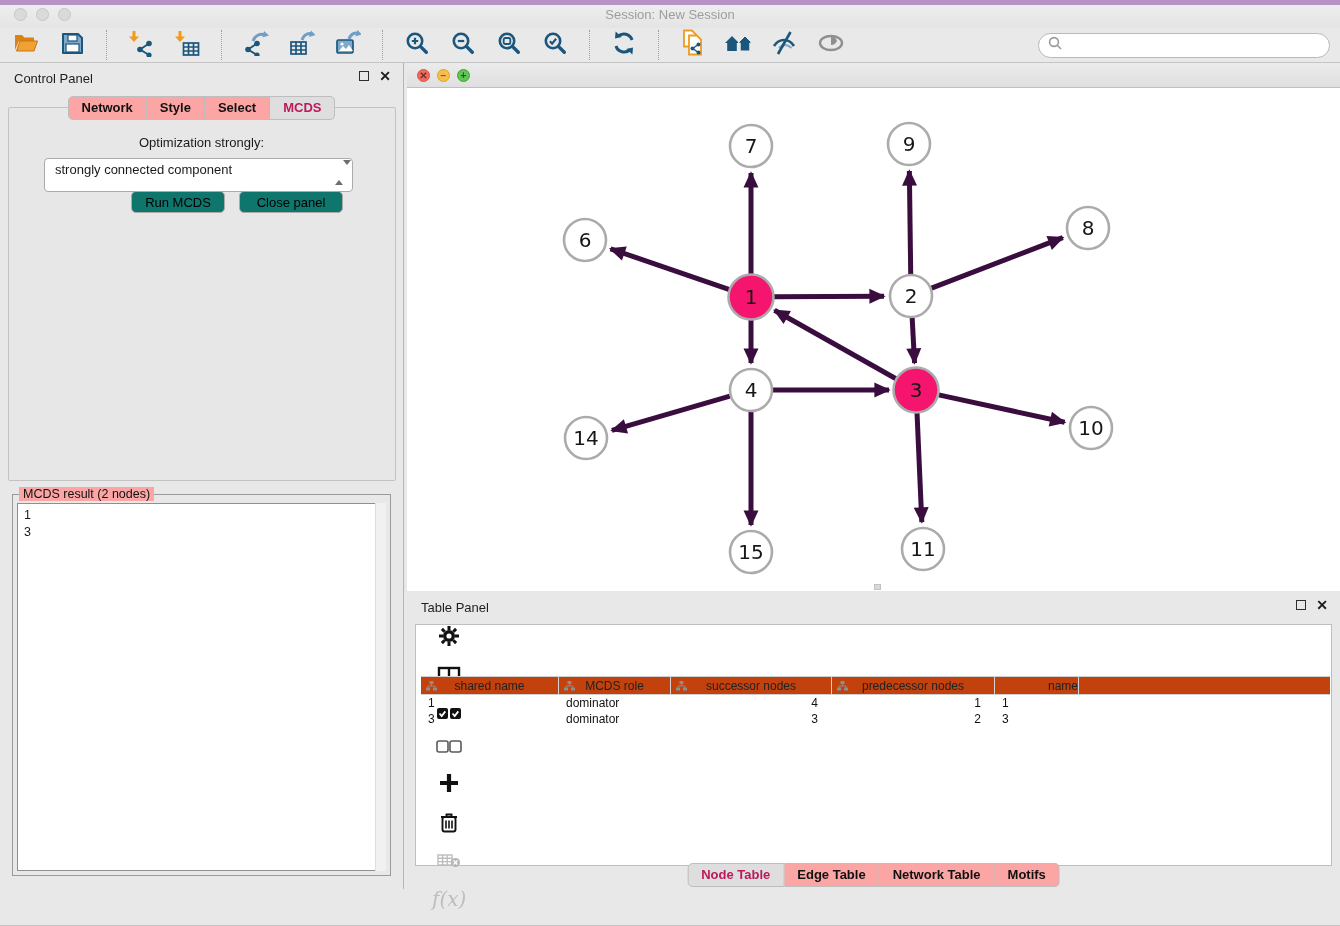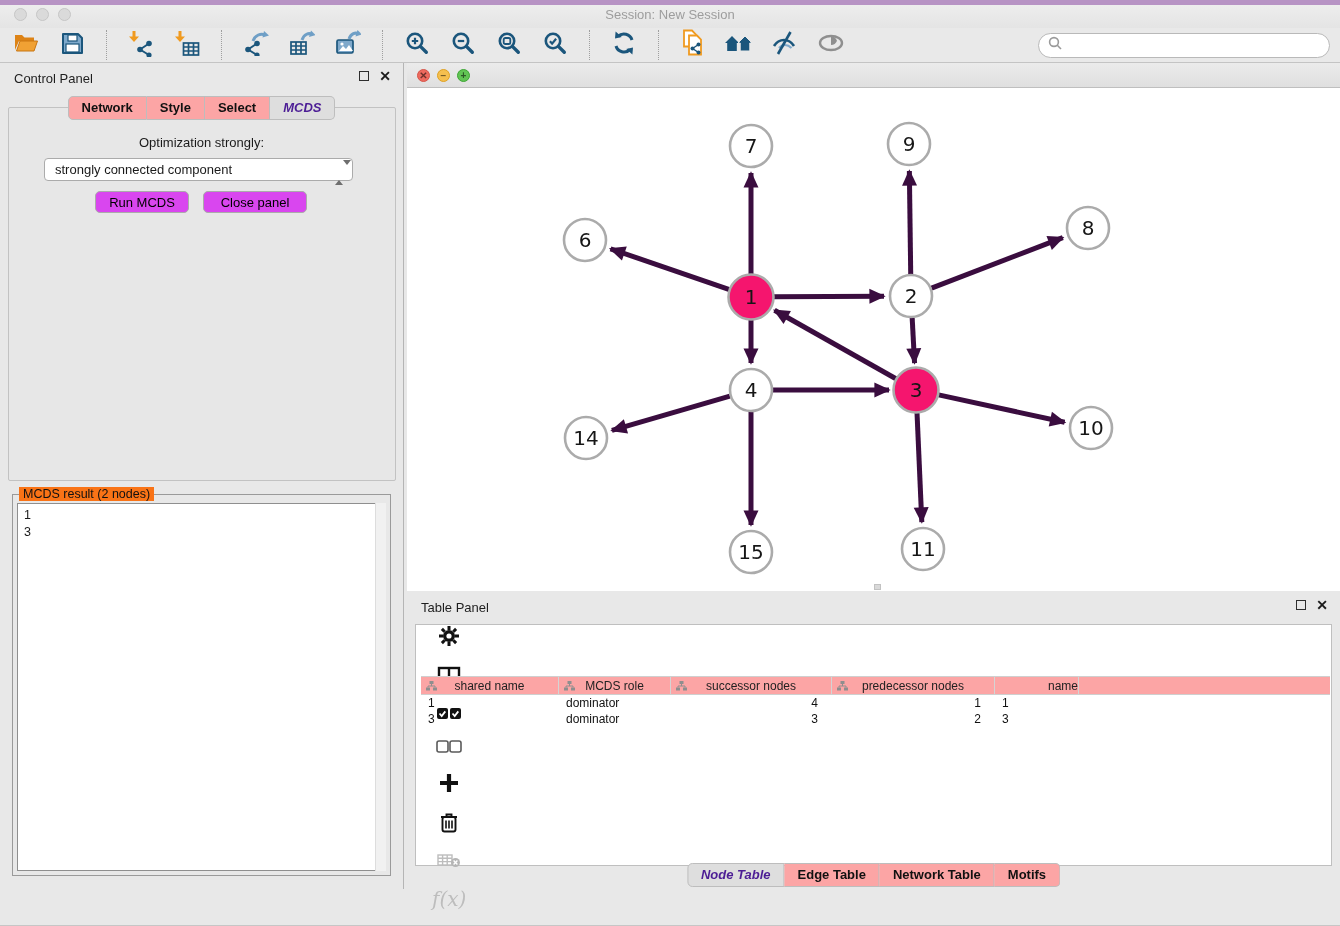--- a/index.html
+++ b/index.html
@@ -34,40 +34,40 @@
   .panel-ctrls { position:absolute; right:12px; top:8px; display:flex; gap:10px; align-items:center; }
   .float-ico { width:10px; height:10px; border:1.6px solid #2E2E2E; }
   .close-ico { font-size:14px; font-weight:bold; color:#1A1A1A; line-height:10px; }
 
   .seg-tabs { position:absolute; display:flex; z-index:2; }
   .cp-tabs { top:33px; left:50%; transform:translateX(-50%); }
   .seg-tab { padding:3px 13px 4px; font-size:13px; font-weight:600; background:#fca5a5;
     border:1px solid #BDBDBD; border-left:none; color:#111; white-space:nowrap; }
   .seg-tab:first-child { border-left:1px solid #BDBDBD; border-radius:5px 0 0 5px; }
   .seg-tab:last-child { border-radius:0 5px 5px 0; }
-  .seg-tab.active { background:#DEDEDE; color:#4c1d95;font-style:italic; }
+  .seg-tab.active { background:#DEDEDE; color:#be185d; }
 
   .cp-box { position:absolute; top:44px; left:8px; width:388px; height:374px;
     border:1px solid #C2C2C2; border-radius:2px; background:#E7E7E7; }
   .opt-label { position:absolute; top:72px; left:0; width:100%; text-align:center; font-size:13px; }
-  .dropdown { position:absolute; top:95px; left:44px; width:309px; height:23px; background:#FFF;
+  .dropdown { position:absolute; top:95px; left:44px; width:309px; height:34px; background:#FFF;
     border:1px solid #ABABAB; border-radius:4px; font-size:13px; line-height:21px; padding-left:10px; }
   .stepper { position:absolute; right:8px; top:3px; width:9px; }
   .stepper .up { width:0; height:0; border-left:4.5px solid transparent; border-right:4.5px solid transparent;
     border-bottom:5px solid #6E6E6E; margin-bottom:3px; }
   .stepper .down { width:0; height:0; border-left:4.5px solid transparent; border-right:4.5px solid transparent;
     border-top:5px solid #6E6E6E; }
-  .cp-btn { position:absolute; top:128px; height:22px; background:#d946ef; border:1px solid #ABABAB;
-    border-radius:5px; font-size:13px; font-family:"Liberation Sans",sans-serif; padding:0 12px; }
+  .cp-btn { position:absolute; top:128px; height:22px; background:#0f766e; border:1px solid #ABABAB;
+    border-radius:5px; font-size:13px; font-family:"Liberation Sans",sans-serif; padding:0 12px;margin-left:36px; }
   .btn-run { left:95px; width:94px; }
   .btn-close { left:203px; width:104px; }
 
   .result-group { position:absolute; left:12px; top:431px; width:379px; height:382px;
     border:1px solid #9A9A9A; }
-  .result-legend { position:absolute; top:-8px; left:6px; background:#f97316; padding:0 4px;
+  .result-legend { position:absolute; top:-8px; left:6px; background:#fca5a5; padding:0 4px;
     font-size:12.5px; color:#111; }
   .result-area { position:absolute; left:4px; right:4px; top:8px; bottom:4px; background:#FFF;
     border:1px solid #8F8F8F; font-size:12.5px; line-height:17px; padding:3px 6px;
     white-space:pre-line; overflow:hidden; }
   .result-scroll { position:absolute; right:0; top:0; bottom:0; width:11px; background:#F1F1F1;
     border-left:1px solid #DDD; }
 
   
   .net-window { position:absolute; left:407px; top:63px; width:933px; height:528px; background:#FFF; }
   .net-titlebar { position:absolute; top:0; left:0; width:100%; height:25px;
@@ -86,21 +86,21 @@
   
   .table-panel { position:absolute; left:407px; top:592px; width:933px; height:297px; background:#E8E8E8; }
   .tp-box { position:absolute; left:8px; right:8px; top:32px; height:242px; background:#FFF;
     border:1px solid #BFBFBF; }
   .tp-toolbar { position:absolute; top:0; left:0; height:44px; display:flex; align-items:center;
     padding-left:16px; gap:19px;flex-direction:column; }
   .tp-ico { display:flex; align-items:center; justify-content:center; }
   .fx { font-family:"DejaVu Serif", serif; font-style:italic; font-size:20px; color:#BDBDBD; }
 
   .node-table { position:absolute; left:5px; top:51px; right:1px; }
-  .thead { display:flex; background:#fca5a5; border-top:1px solid #CFCFCF; border-bottom:1px solid #CFCFCF; height:19px; }
+  .thead { display:flex; background:#c2410c; border-top:1px solid #CFCFCF; border-bottom:1px solid #CFCFCF; height:19px; }
   .th { display:flex; align-items:center; justify-content:center; gap:5px; font-size:12px; color:#222;
     border-right:1px solid #D4D4D4; position:relative; }
   .th .tree { position:absolute; left:5px; }
   .tr { display:flex; height:16px; }
   .td { font-size:12px; color:#111; line-height:16px; overflow:hidden; }
 
   .tp-tabs { bottom:2px; left:50%; transform:translateX(-50%); }
 
   
   .statusbar { position:absolute; top:889px; left:0; width:1340px; height:37px; background:#4d7c0f;

